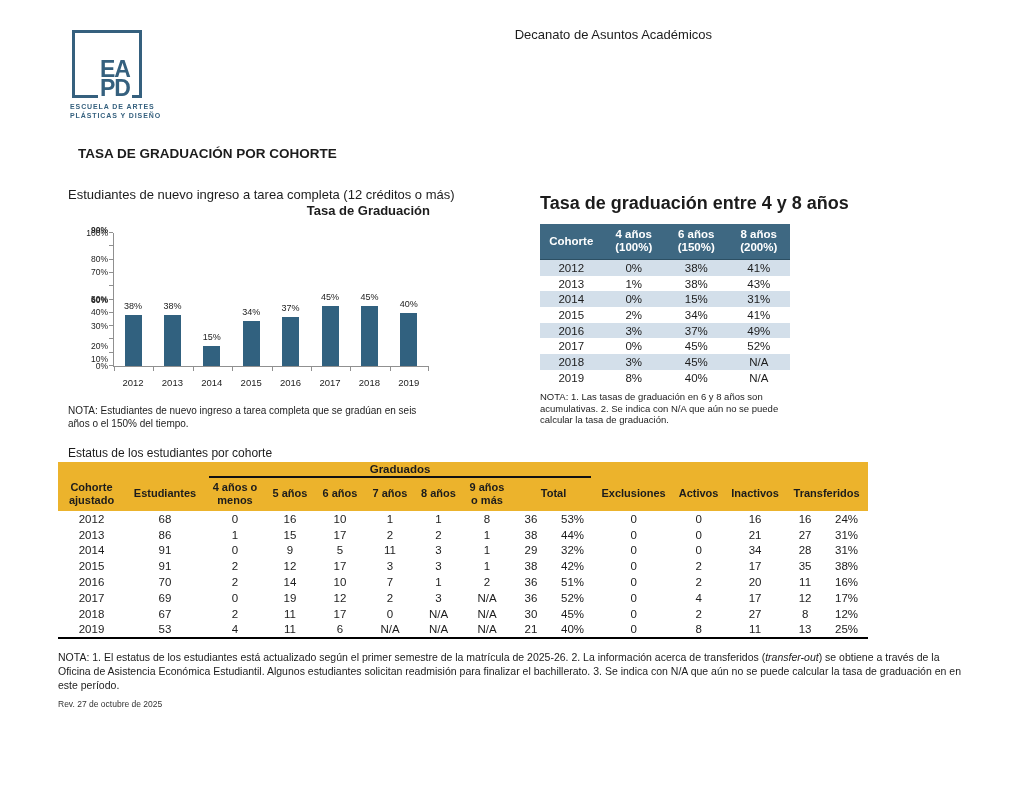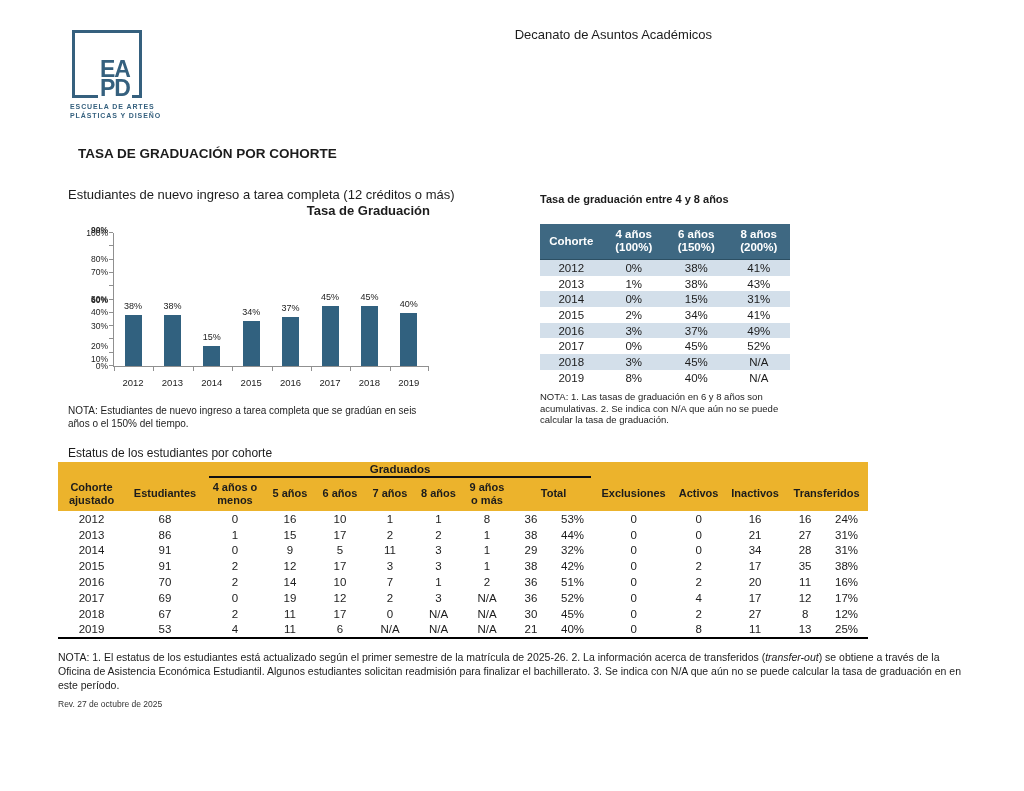--- a/index.html
+++ b/index.html
@@ -32,21 +32,21 @@
     border-left:1px solid #909090;border-bottom:1px solid #909090;}
   .ylab{position:absolute;right:calc(100% + 6px);font-size:8.5px;line-height:9px;white-space:nowrap;color:#222;}
   .tick-y{position:absolute;left:-5px;width:4px;height:1px;background:#909090;}
   .tick-x{position:absolute;bottom:-5px;width:1px;height:4px;background:#909090;}
   .bar{position:absolute;bottom:0;width:17px;}
   .bar-label{position:absolute;width:44px;text-align:center;font-size:9px;color:#222;}
   .xlab{position:absolute;bottom:-22px;width:44px;text-align:center;font-size:9.5px;color:#222;}
   .chart-note{position:absolute;left:68px;top:404px;width:358px;font-size:10px;line-height:13px;}
 
   
-  .rate-title{position:absolute;left:540px;top:193px;font-size:11px;font-weight:bold;}
+  .rate-title{position:absolute;left:540px;top:193px;font-size:18px;font-weight:bold;}
   .rate-table{position:absolute;left:540px;top:224px;width:250px;border-collapse:collapse;table-layout:fixed;}
   .rate-table th{background:var(--rate-head-bg);color:#fff;font-weight:bold;font-size:11.5px;line-height:13px;
     padding:4px 0 5px;text-align:center;vertical-align:middle;white-space:pre-line;border-bottom:1px solid #2c4f63;}
   .rate-table td{font-size:11.5px;text-align:center;height:15.7px;padding:0;}
   .rate-table tr.striped td{background:var(--stripe-bg);}
   .rate-note{position:absolute;left:540px;top:391px;width:256px;font-size:9.5px;line-height:11.5px;}
 
   
   .status-title{position:absolute;left:68px;top:446px;font-size:12px;font-weight:normal;}
   .status-table{position:absolute;left:58px;top:462px;width:810px;border-collapse:collapse;table-layout:fixed;

